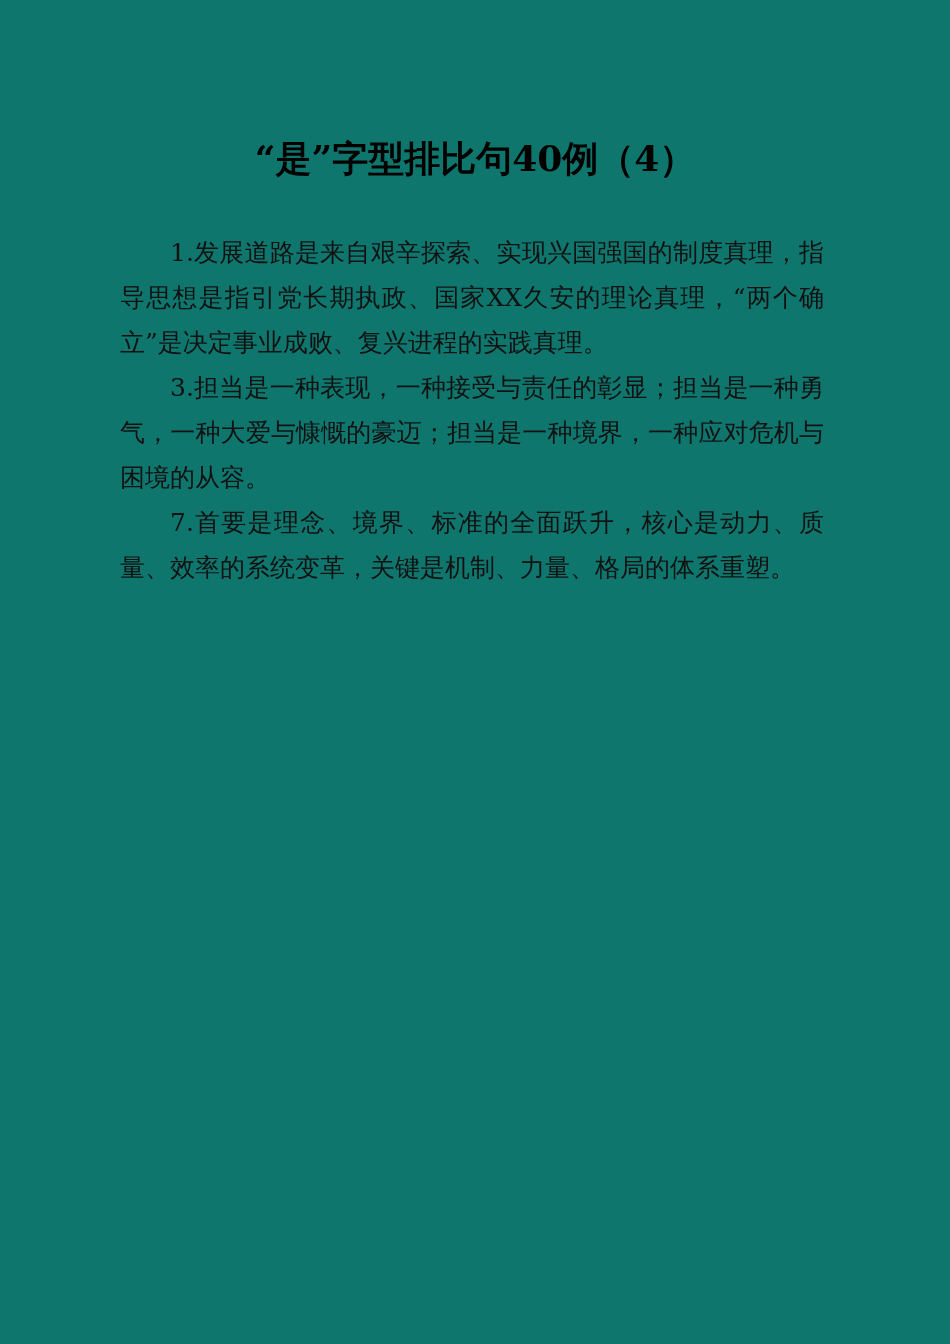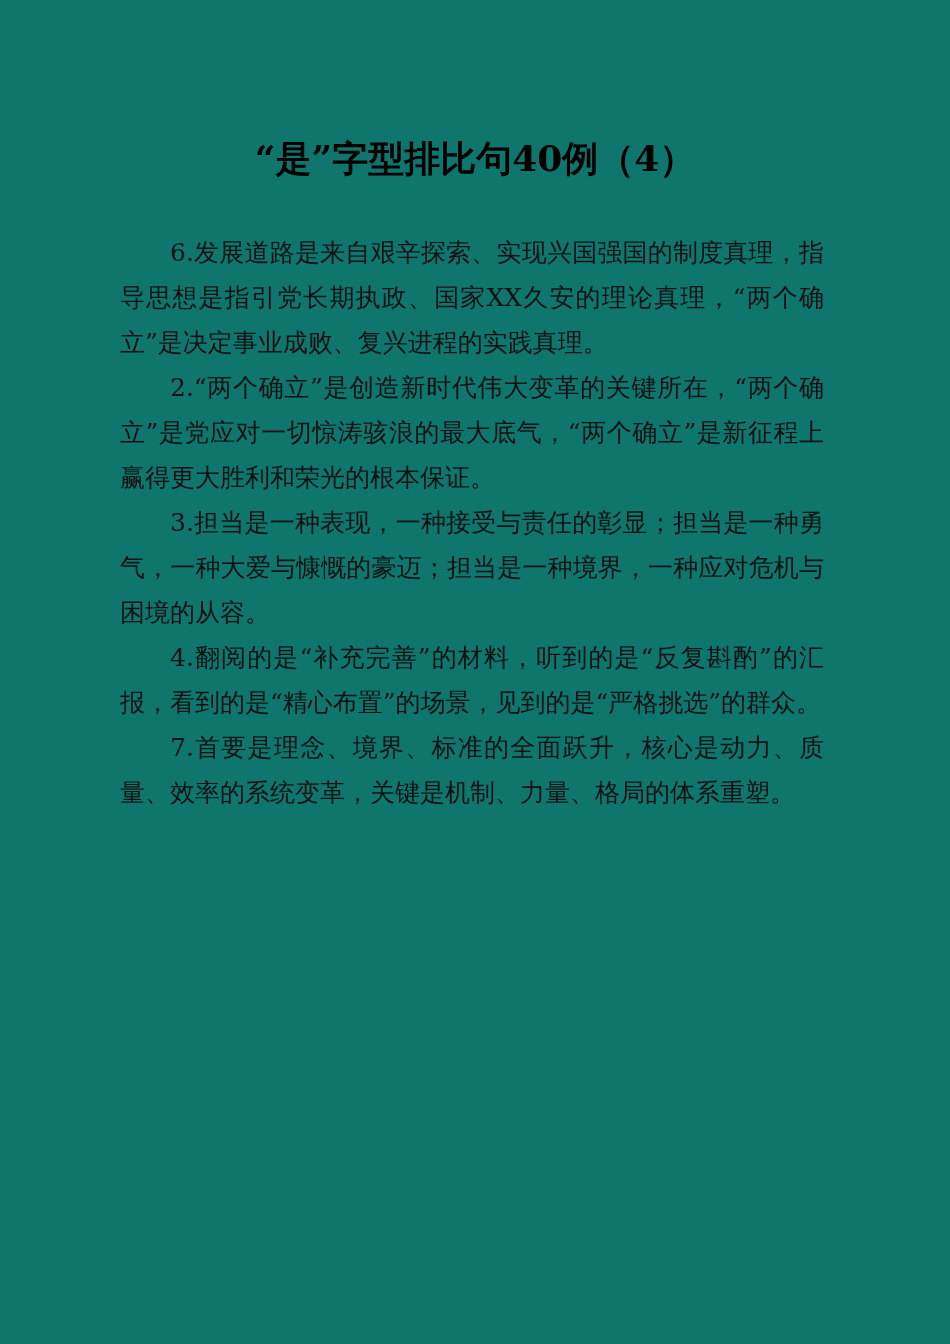--- a/index.html
+++ b/index.html
@@ -20,19 +20,17 @@
     text-align: justify; text-justify: inter-character;
   }
   .para { margin: 0; text-indent: 50px; }
 </style>
 </head>
 <body>
 
 <div class="page">
   <div class="title">“是”字型排比句40例（4）</div>
   <div class="body">
-    <p class="para">6.发展道路是来自艰辛探索、实现兴国强国的制度真理，指导思想是指引党长期执政、国家XX久安的理论真理，“两个确立”是决定事业成败、复兴进程的实践真理。</p>
-    <p class="para">2.“两个确立”是创造新时代伟大变革的关键所在，“两个确立”是党应对一切惊涛骇浪的最大底气，“两个确立”是新征程上赢得更大胜利和荣光的根本保证。</p>
+    <p class="para">1.发展道路是来自艰辛探索、实现兴国强国的制度真理，指导思想是指引党长期执政、国家XX久安的理论真理，“两个确立”是决定事业成败、复兴进程的实践真理。</p>
     <p class="para">3.担当是一种表现，一种接受与责任的彰显；担当是一种勇气，一种大爱与慷慨的豪迈；担当是一种境界，一种应对危机与困境的从容。</p>
-    <p class="para">4.翻阅的是“补充完善”的材料，听到的是“反复斟酌”的汇报，看到的是“精心布置”的场景，见到的是“严格挑选”的群众。</p>
     <p class="para">7.首要是理念、境界、标准的全面跃升，核心是动力、质量、效率的系统变革，关键是机制、力量、格局的体系重塑。</p>
   </div>
 </div>
 
 </body></html>

